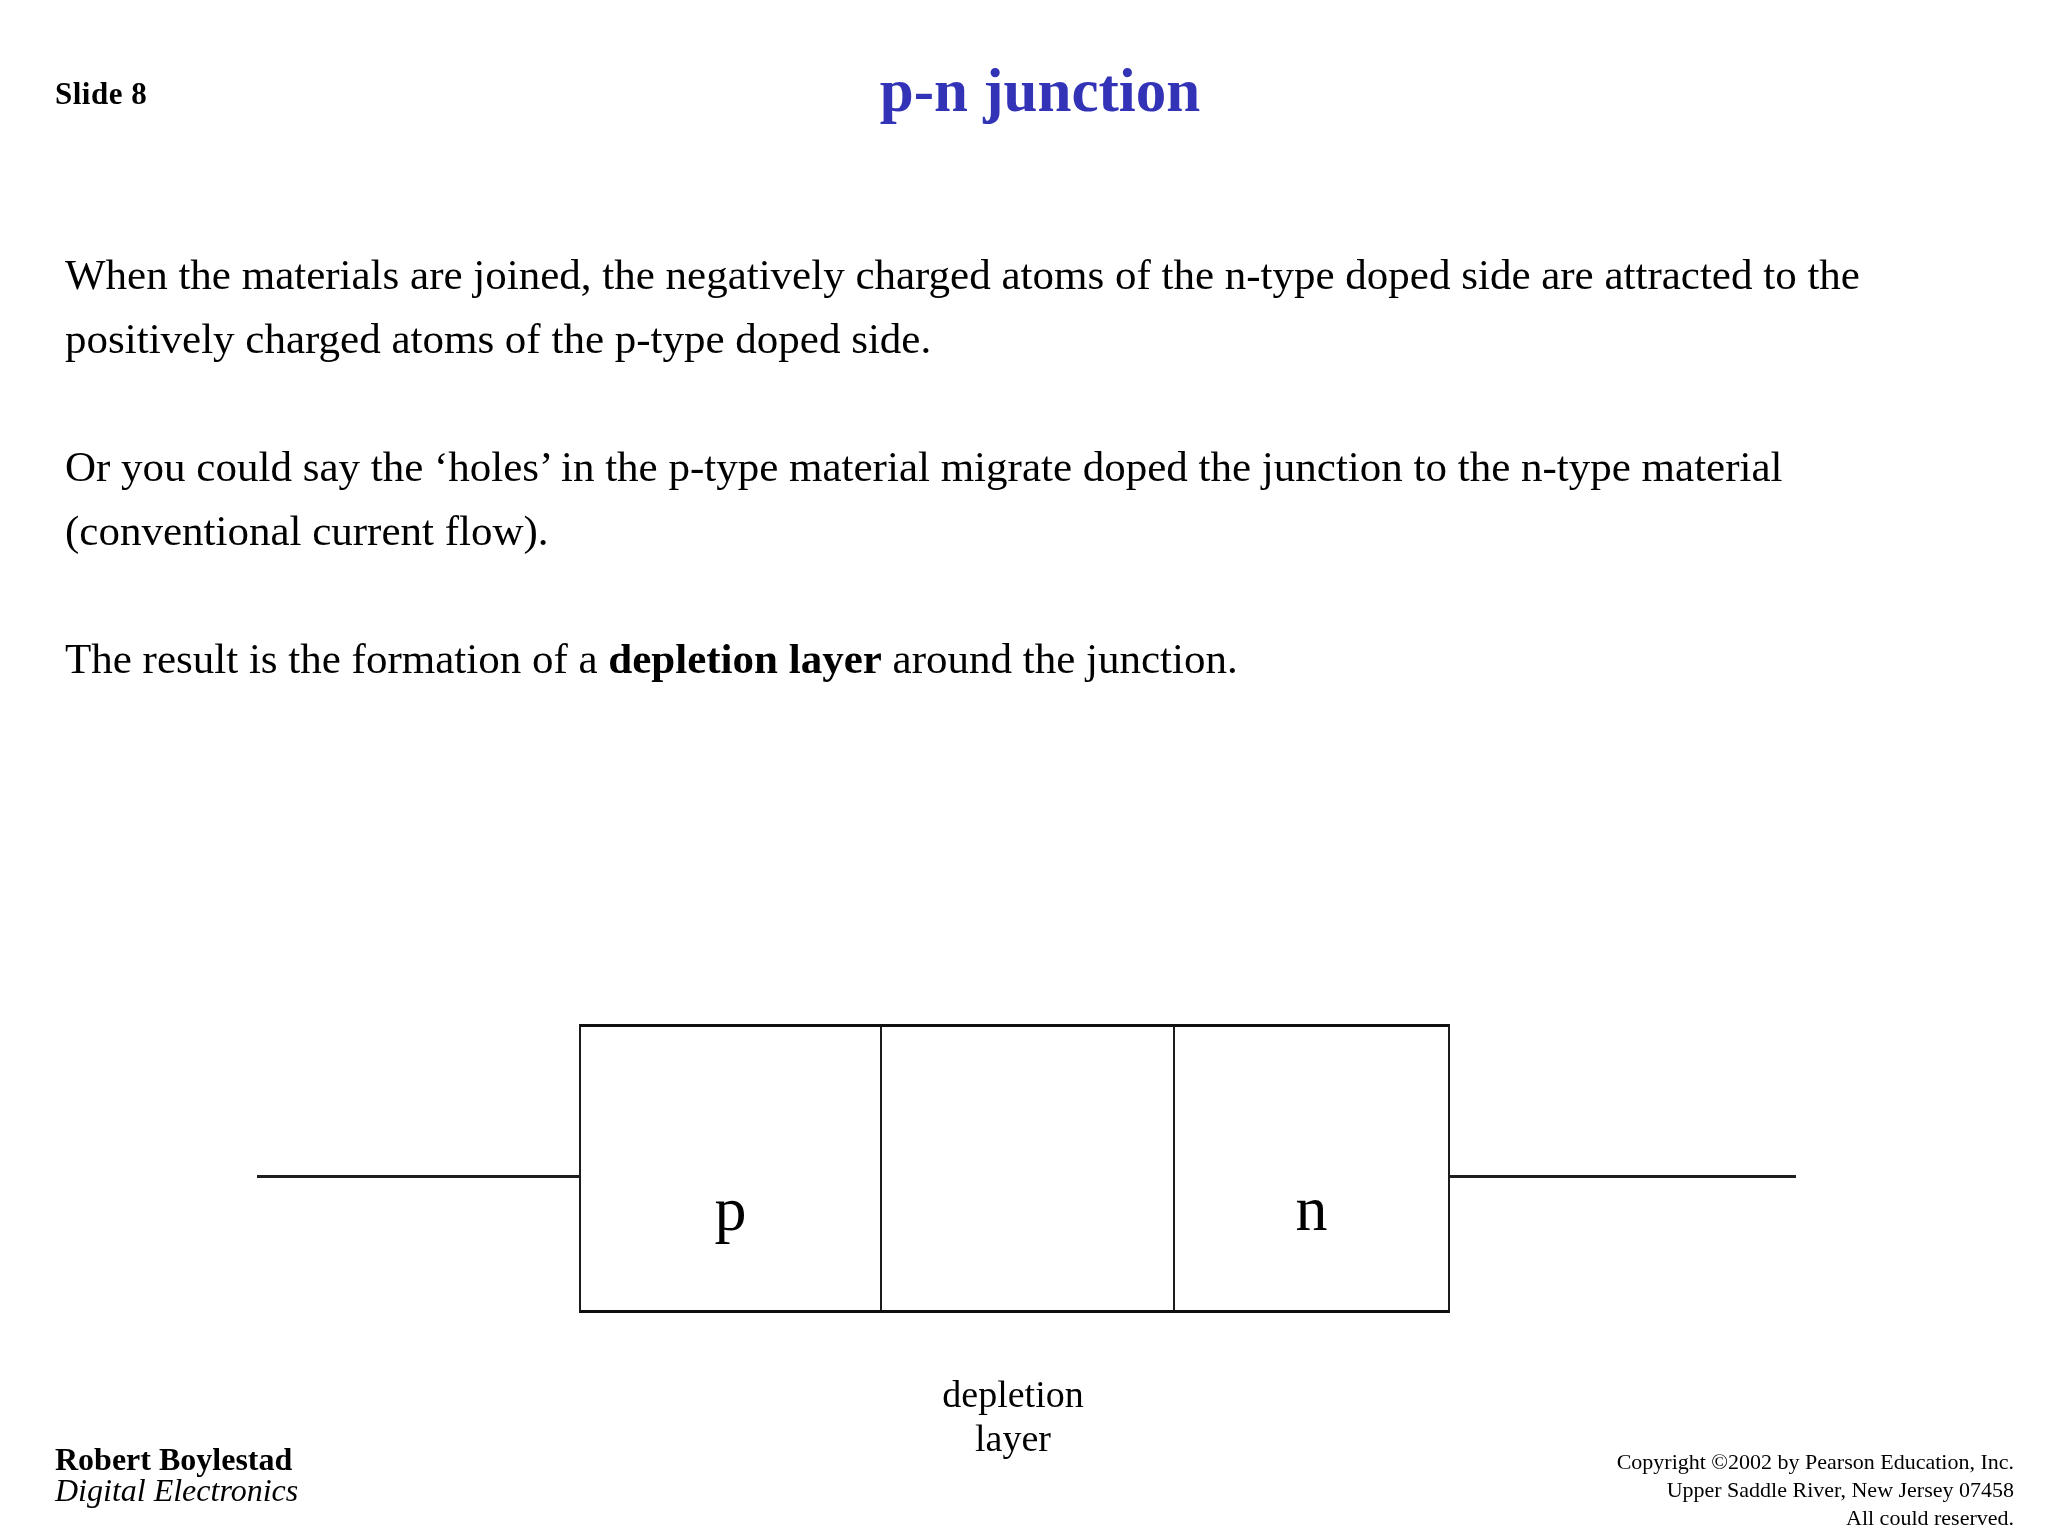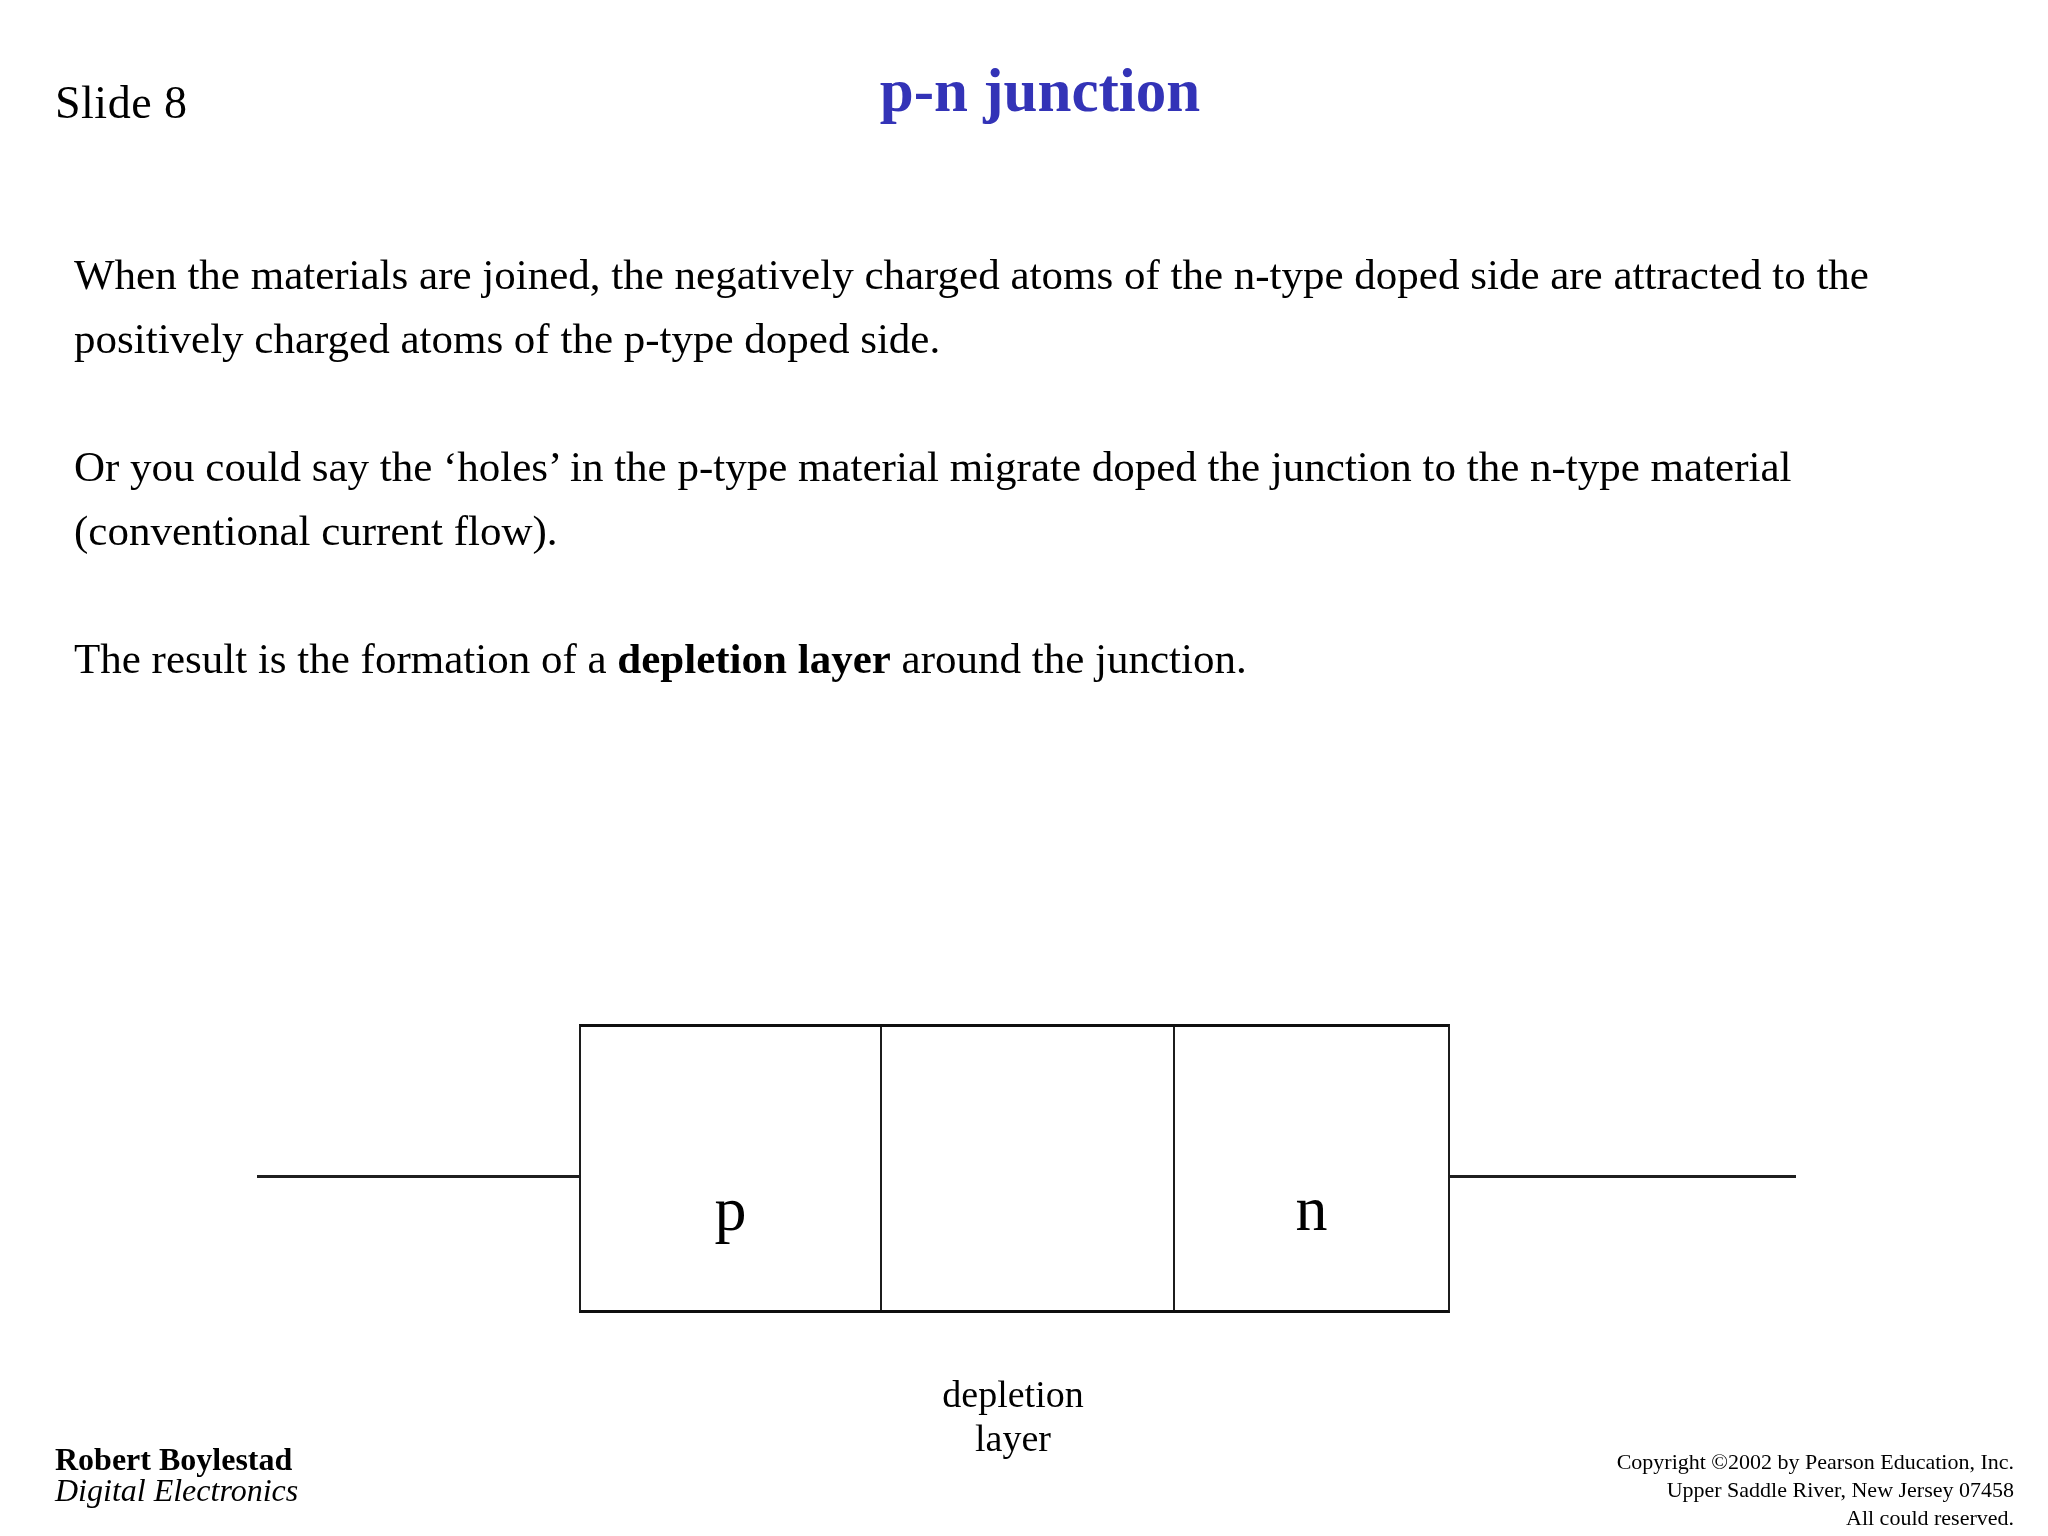--- a/index.html
+++ b/index.html
@@ -15,22 +15,22 @@
     color: #000000;
     font-family: "Liberation Serif", serif;
     overflow: hidden;
   }
 
   
   .slide-number {
     position: absolute;
     left: 55px;
     top: 76px;
-    font-size: 46px;
-    font-weight: normal;
+    font-size: 31px;
+    font-weight: bold;
     letter-spacing: 0.5px;
   }
   .slide-title {
     position: absolute;
     left: 0;
     right: 0;
     top: 56px;
     text-align: center;
     font-size: 61px;
     font-weight: bold;
@@ -40,21 +40,21 @@
   
   .body-text {
     position: absolute;
     left: 57px;
     top: 243px;
     width: 1935px;
     font-size: 43px;
     line-height: 64px;
   }
   .body-text p {
-    margin: 0 0 64px 17px;
+    margin: 0 0 64px 8px;
   }
   .bold-inline {
     font-weight: bold;
   }
 
   
   .wire {
     position: absolute;
     height: 3px;
     background: #1f1f1f;

